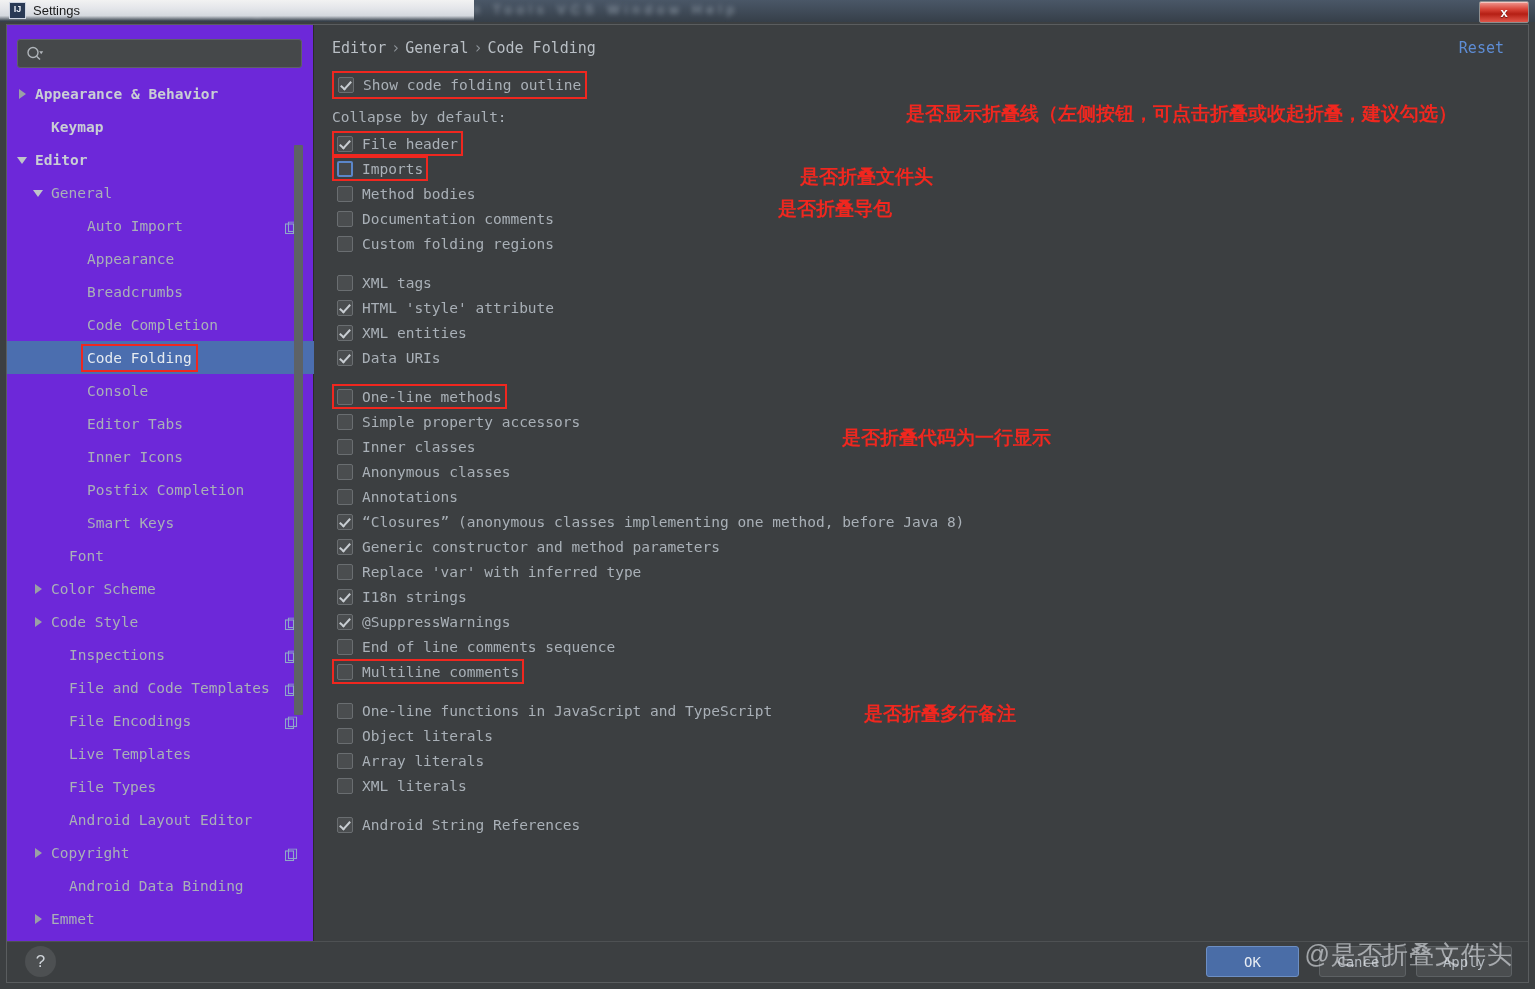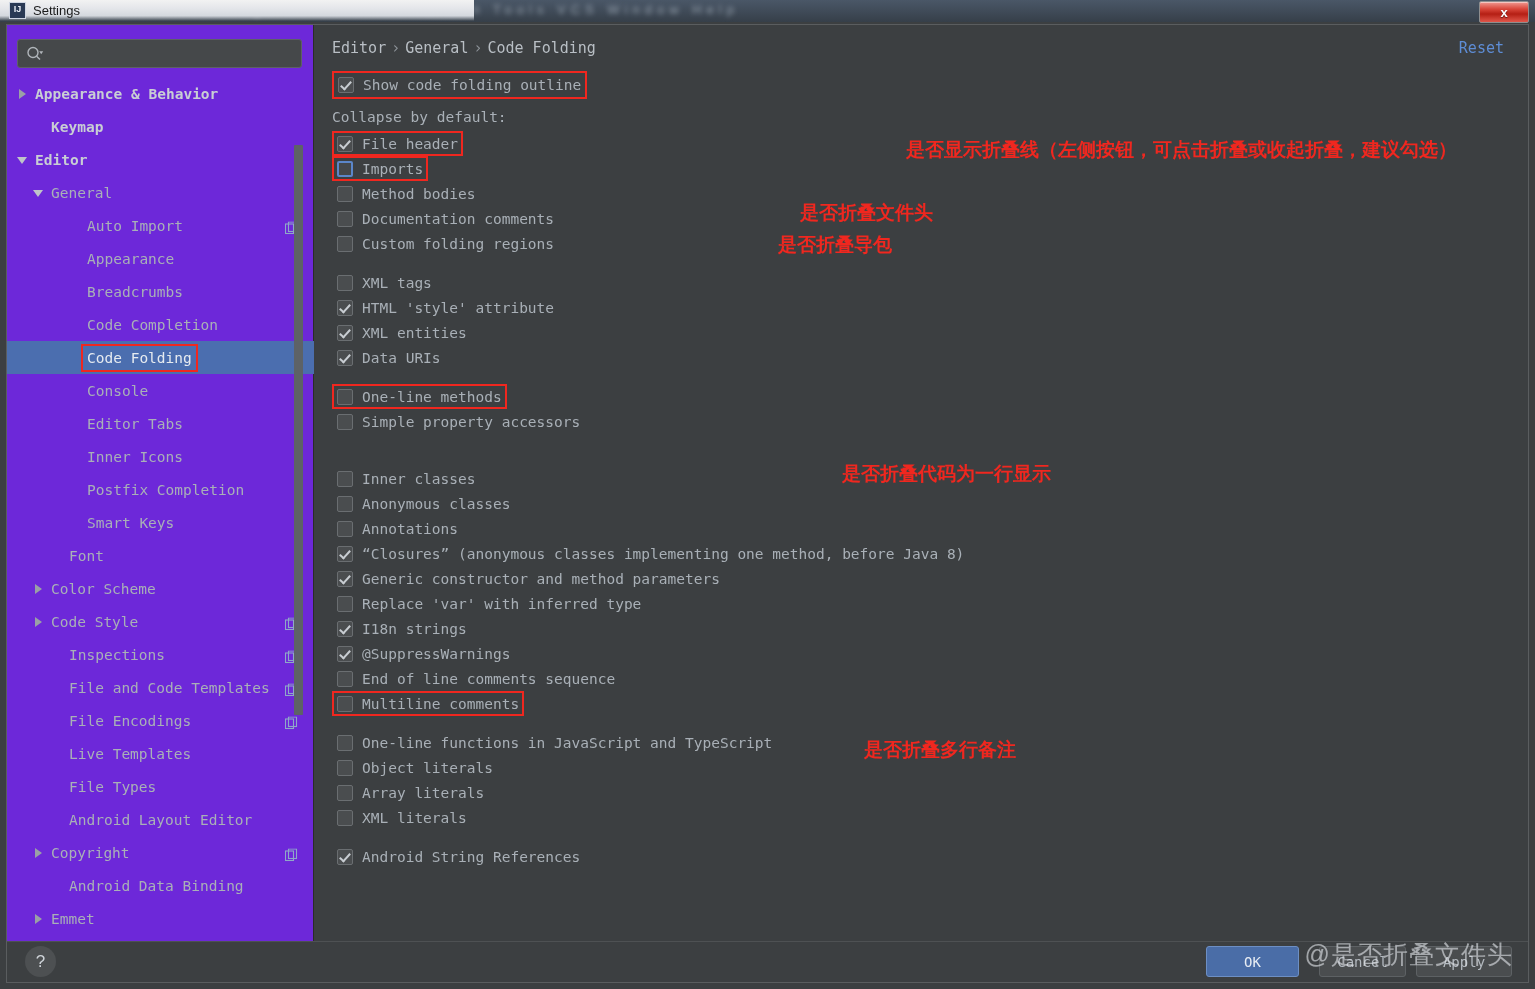--- a/index.html
+++ b/index.html
@@ -193,21 +193,20 @@
     font-size: 14.5px; color: #a9b0b7;
     margin: 10px 0 6px 0;
   }
   .top-cb-wrap { position: relative; display: inline-flex; }
 
   .annot {
     position: absolute;
     font-family: "Liberation Sans", sans-serif;
     font-size: 19px; color: #f0271f; white-space: nowrap;
     font-weight: bold;
-    margin-top: 36px;
   }
 
   
   .bottom-bar {
     position: absolute; left: 0; bottom: 0; width: 1521px; height: 40px;
     background: #3c3f41; border-top: 1px solid #4e5153;
   }
   .help-btn {
     position: absolute; left: 18px; top: 4px;
     width: 31px; height: 31px; border-radius: 50%;
@@ -518,21 +517,21 @@
               </div></div>
             <div style="position: relative; display: block;"><div class="cb-row gap-lg" style="display: inline-flex; padding: 0px 5px; position: relative;">
                 <div class="cbox"></div>
                 <span class="cb-label">One-line methods</span>
                 <div class="cb-box-hl" style="inset: 0px;"></div>
               </div></div>
             <div style="position: relative; display: block;"><div class="cb-row " style="display: inline-flex; padding: 0px 5px; position: relative;">
                 <div class="cbox"></div>
                 <span class="cb-label">Simple property accessors</span>
               </div></div>
-            <div style="position: relative; display: block;"><div class="cb-row " style="display: inline-flex; padding: 0px 5px; position: relative; margin-top: 32px;">
+            <div style="position: relative; display: block;"><div class="cb-row " style="display: inline-flex; padding: 0px 5px; position: relative;">
                 <div class="cbox"></div>
                 <span class="cb-label">Inner classes</span>
               </div></div>
             <div style="position: relative; display: block;"><div class="cb-row " style="display: inline-flex; padding: 0px 5px; position: relative;">
                 <div class="cbox"></div>
                 <span class="cb-label">Anonymous classes</span>
               </div></div>
             <div style="position: relative; display: block;"><div class="cb-row " style="display: inline-flex; padding: 0px 5px; position: relative;">
                 <div class="cbox"></div>
                 <span class="cb-label">Annotations</span>

